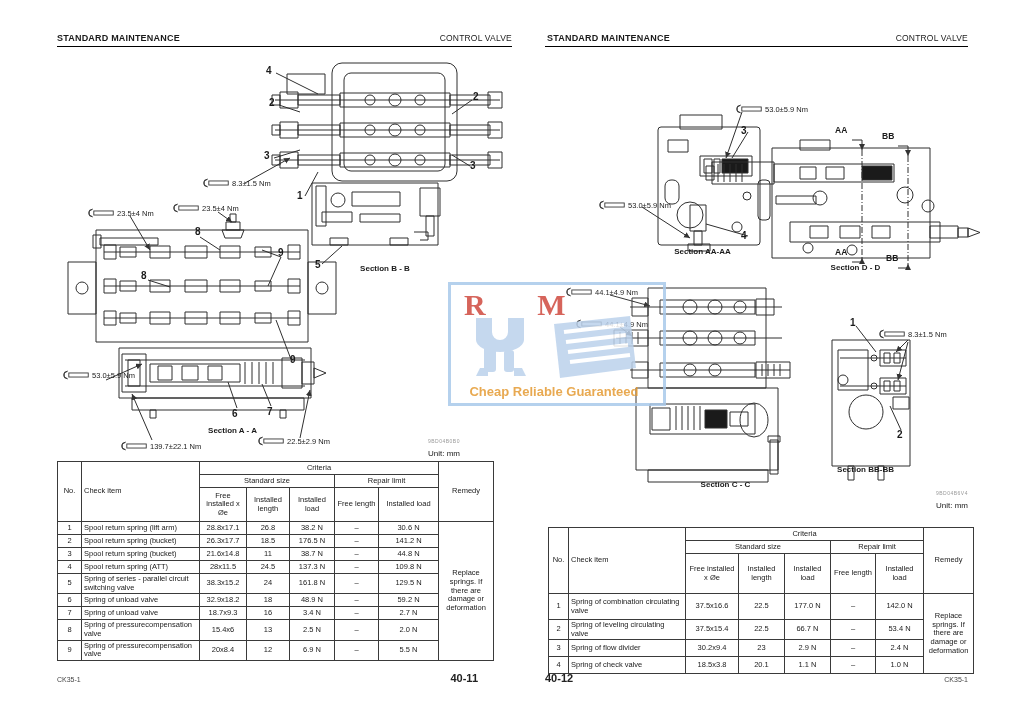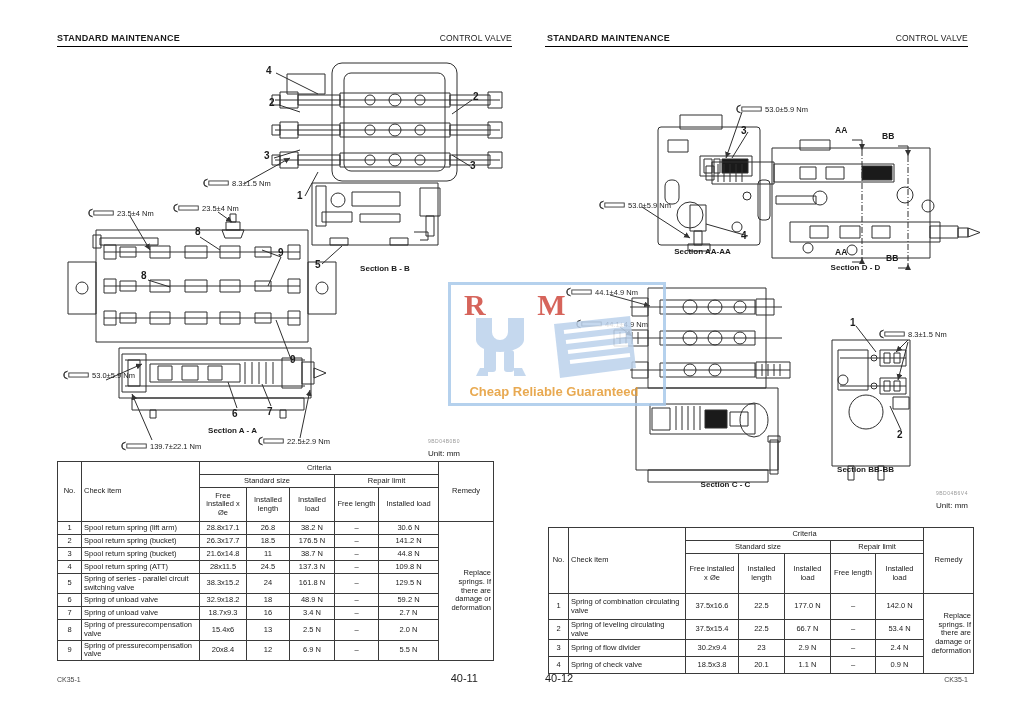--- a/index.html
+++ b/index.html
@@ -4,31 +4,31 @@
 <style>
   html,body{margin:0;padding:0;background:#ffffff;}
   #page{position:relative;width:1025px;height:725px;background:#fff;overflow:hidden;
         font-family:"Liberation Sans",sans-serif;color:#1a1a1a;}
   .abs{position:absolute;}
   .hdr{font-size:9px;font-weight:bold;letter-spacing:.2px;white-space:nowrap;}
   .hdr-line{border-top:1.6px solid #000;height:0;}
   .unit{font-size:8px;text-align:right;}
   .figcode{font-size:5px;color:#9a9a9a;text-align:right;letter-spacing:.5px;}
   .footer-model{font-size:7px;color:#444;}
-  .footer-page{font-size:11px;color:#222;}
+  .footer-page{font-size:11px;color:#222;font-weight:bold;}
   .torque{display:flex;align-items:center;gap:2px;font-size:7.5px;white-space:nowrap;z-index:3;}
   .callout{font-size:10px;font-weight:bold;z-index:3;line-height:1;}
   .section-label{font-size:8px;font-weight:bold;text-align:center;z-index:3;white-space:nowrap;}
   .view-marker{font-size:8.5px;font-weight:bold;z-index:3;line-height:1;}
   table.spec{position:absolute;border-collapse:collapse;table-layout:fixed;background:#fff;z-index:4;
              font-size:7.5px;line-height:1.15;}
   table.spec th,table.spec td{border:1px solid #3a3a3a;padding:1px 2px;font-weight:normal;
              text-align:center;vertical-align:middle;overflow:hidden;}
   table.spec td.item{text-align:left;}
-  table.spec td.remedy{text-align:right;vertical-align:middle;}
+  table.spec td.remedy{text-align:center;vertical-align:middle;}
   table.spec tbody tr{height:13px;}
   #linework{position:absolute;left:0;top:0;z-index:1;}
   #linework *{vector-effect:non-scaling-stroke;}
   .wm{z-index:5;opacity:.85;pointer-events:none;}
   .wm-box{position:absolute;left:0;top:0;width:212px;height:118px;border:3px solid #a9c9ea;
           background:rgba(255,255,255,0.05);}
   .wm-title{position:absolute;left:16px;top:0px;font-family:"Liberation Serif",serif;
             font-weight:bold;font-size:30px;color:#cf4a3f;letter-spacing:22px;margin-top:6px;}
   .wm-tagline{position:absolute;left:0;bottom:1px;width:100%;text-align:center;
               font-weight:bold;font-size:13px;color:#e59b33;}
@@ -627,21 +627,21 @@
         <td>–</td>
         <td>2.4 N</td>
       </tr>
       <tr style="height:17px">
         <td>4</td>
         <td class="item">Spring of check valve</td>
         <td>18.5x3.8</td>
         <td>20.1</td>
         <td>1.1 N</td>
         <td>–</td>
-        <td>0.9 N</td>
+        <td>1.0 N</td>
       </tr>
     </tbody>
   </table>
 
   <div class="abs footer-model" style="left:57px;top:676px">CK35-1</div>
   <div class="abs footer-page" style="left:400px;top:672px;width:78px;text-align:right">40-11</div>
   <div class="abs footer-page" style="left:545px;top:672px">40-12</div>
   <div class="abs footer-model" style="left:890px;top:676px;width:78px;text-align:right">CK35-1</div>
 
   <div class="abs wm" style="left:448px;top:282px;width:212px;height:118px">

